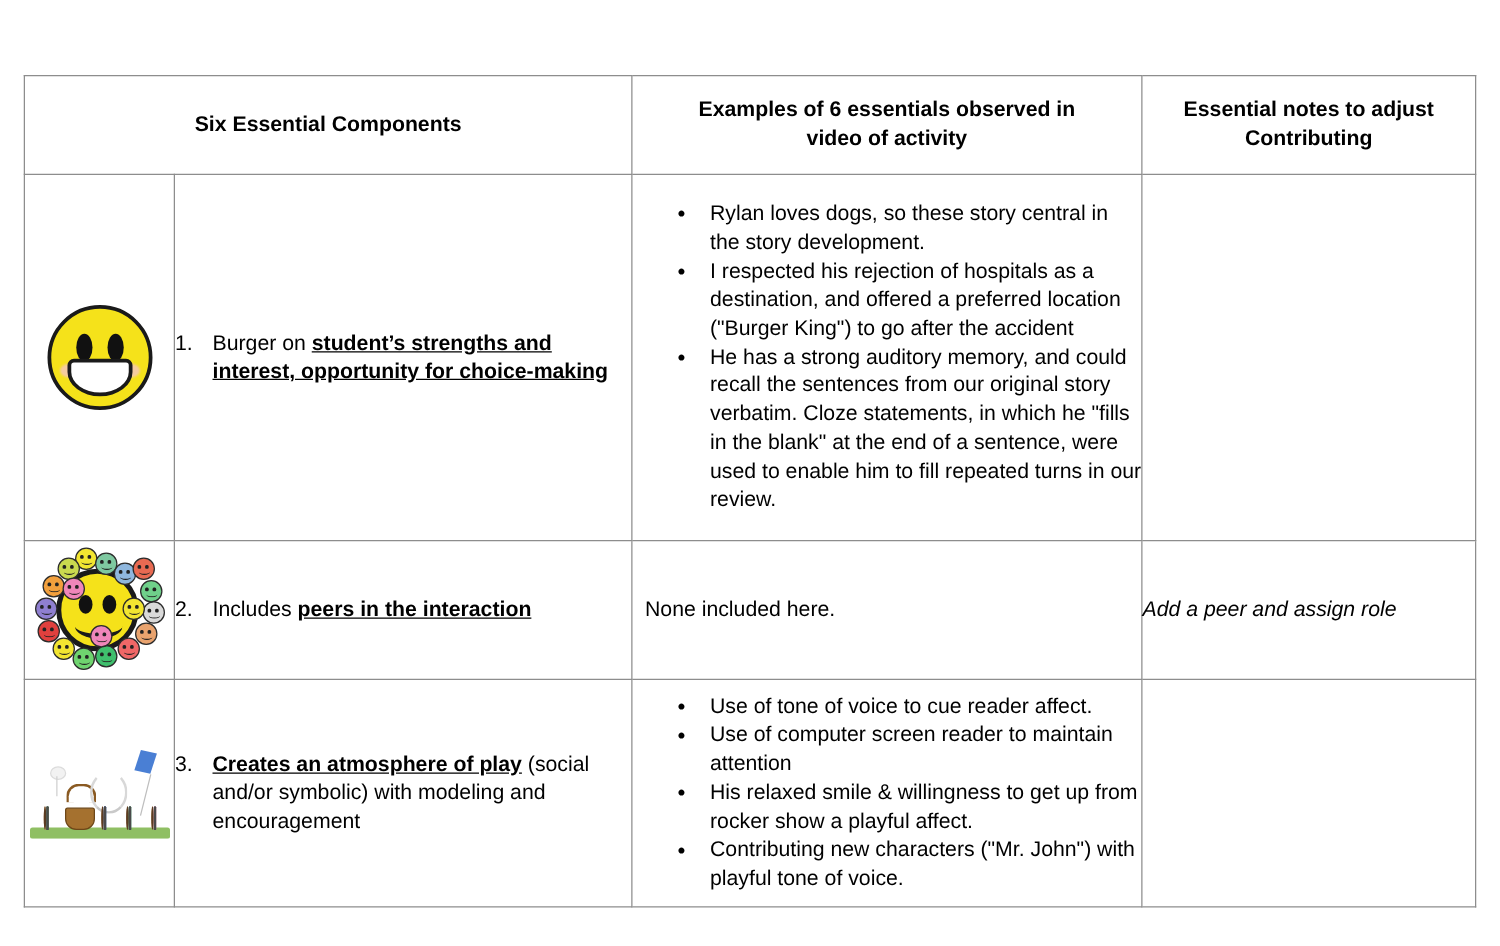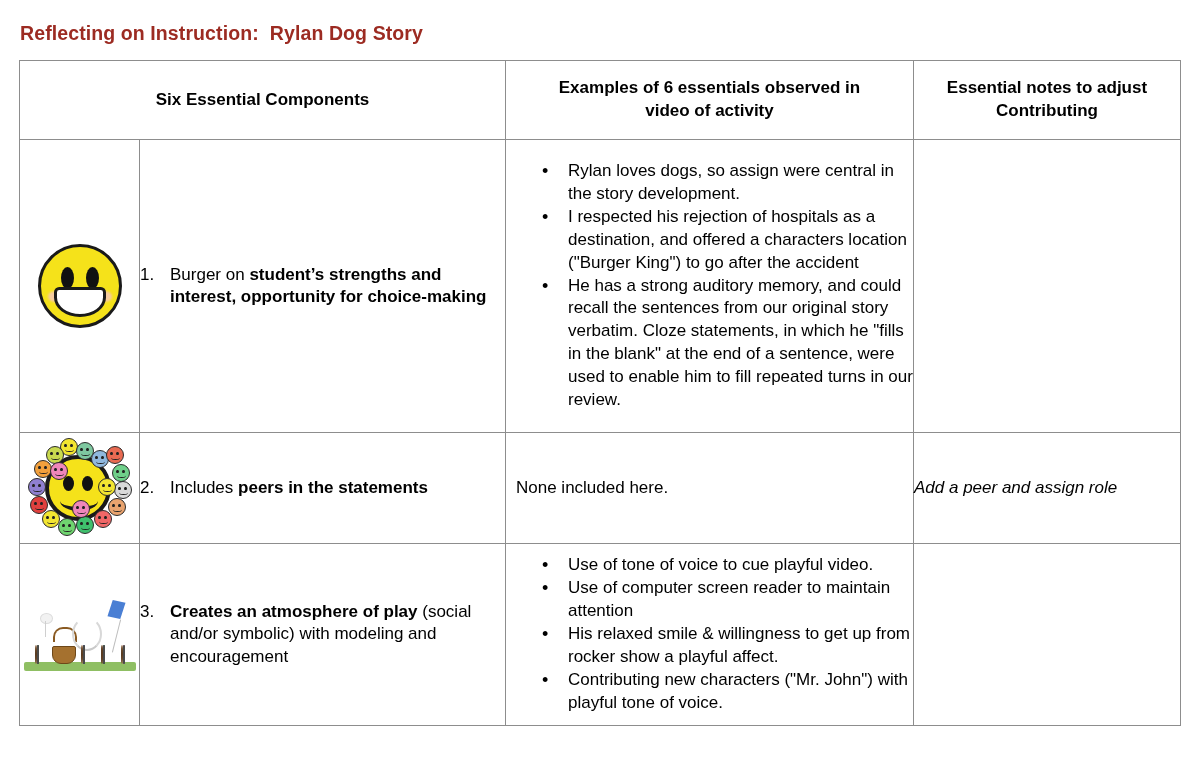--- a/index.html
+++ b/index.html
@@ -91,21 +91,21 @@
     align-items: flex-start;
   }
   .num-item .num {
     width: 30px;
     flex: 0 0 30px;
     font-weight: normal;
   }
   .num-item .ctext {
     flex: 1 1 auto;
   }
-  .strong { font-weight: bold; }
+  .strong { font-weight: bold; text-decoration: underline; }
   .italic { font-style: italic; }
 
   ul.bullets {
     margin: 0;
     padding: 0;
     list-style: none;
   }
   ul.bullets > li {
     position: relative;
     padding-left: 62px;
@@ -319,21 +319,20 @@
     border: 2px solid #8a5a22;
     border-bottom: none;
     border-radius: 10px 10px 0 0;
   }
 </style>
 </head>
 <body>
 
 <div class="page">
 
-  <div class="page-title">Reflecting on Instruction:  Rylan Dog Story</div>
 
   <table class="reflect-table">
     <colgroup>
       <col class="c-icon">
         <col class="c-comp">
         <col class="c-exam">
         <col class="c-refl">
     </colgroup>
     <thead>
       <tr>
@@ -363,22 +362,22 @@
           </div>
         </td>
         <td class="comp-cell">
           <div class="num-item">
             <span class="num">1.</span>
             <span class="ctext"><span>Burger on </span><span class="strong">student’s strengths and interest, opportunity for choice-making</span></span>
           </div>
         </td>
         <td class="exam-cell">
           <ul class="bullets">
-            <li>Rylan loves dogs, so assign were central in the story development.</li>
-            <li>I respected his rejection of hospitals as a destination, and offered a characters location ("Burger King") to go after the accident</li>
+            <li>Rylan loves dogs, so these story central in the story development.</li>
+            <li>I respected his rejection of hospitals as a destination, and offered a preferred location ("Burger King") to go after the accident</li>
             <li>He has a strong auditory memory, and could recall the sentences from our original story verbatim. Cloze statements, in which he "fills in the blank" at the end of a sentence, were used to enable him to fill repeated turns in our review.</li>
           </ul>
         </td>
         <td class="refl-cell">
           <span></span>
         </td>
       </tr>
 
       <tr class="row-2">
         <td class="icon-cell">
@@ -442,21 +441,21 @@
                 <i></i>
               </span>
             <span class="mini" style="left:70px;  top:40px;  background:#f2e531;">
                 <i></i>
               </span>
           </div>
         </td>
         <td class="comp-cell">
           <div class="num-item">
             <span class="num">2.</span>
-            <span class="ctext"><span>Includes </span><span class="strong">peers in the statements</span></span>
+            <span class="ctext"><span>Includes </span><span class="strong">peers in the interaction</span></span>
           </div>
         </td>
         <td class="exam-cell" style="vertical-align:middle; padding-left:10px;margin-top:44px;">
           <span>None included here.</span>
         </td>
         <td class="refl-cell">
           <span class="italic">Add a peer and assign role</span>
         </td>
       </tr>
 
@@ -500,21 +499,21 @@
           </div>
         </td>
         <td class="comp-cell">
           <div class="num-item">
             <span class="num">3.</span>
             <span class="ctext"><span class="strong">Creates an atmosphere of play</span><span> (social and/or symbolic) with modeling and encouragement</span></span>
           </div>
         </td>
         <td class="exam-cell">
           <ul class="bullets">
-            <li>Use of tone of voice to cue playful video.</li>
+            <li>Use of tone of voice to cue reader affect.</li>
             <li>Use of computer screen reader to maintain attention</li>
             <li>His relaxed smile &amp; willingness to get up from rocker show a playful affect.</li>
             <li>Contributing new characters ("Mr. John") with playful tone of voice.</li>
           </ul>
         </td>
         <td class="refl-cell">
           <span></span>
         </td>
       </tr>
 

